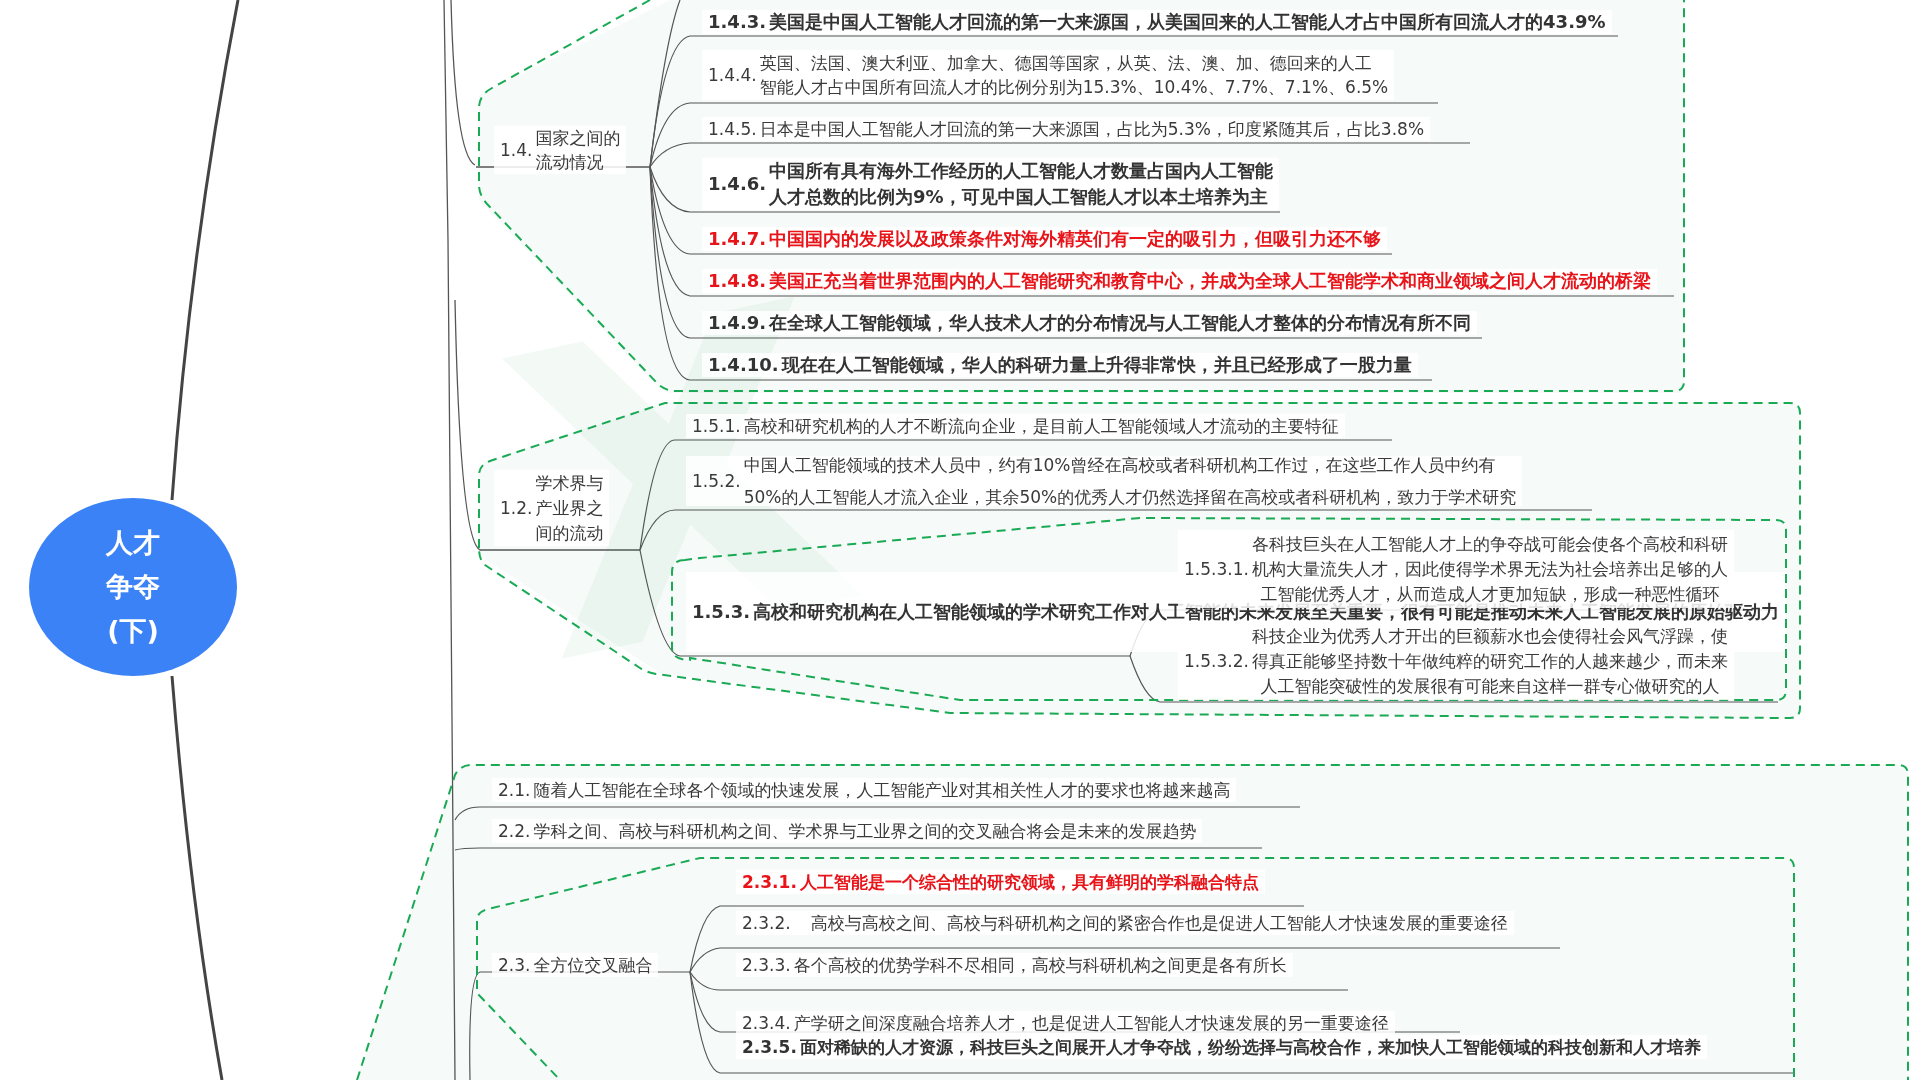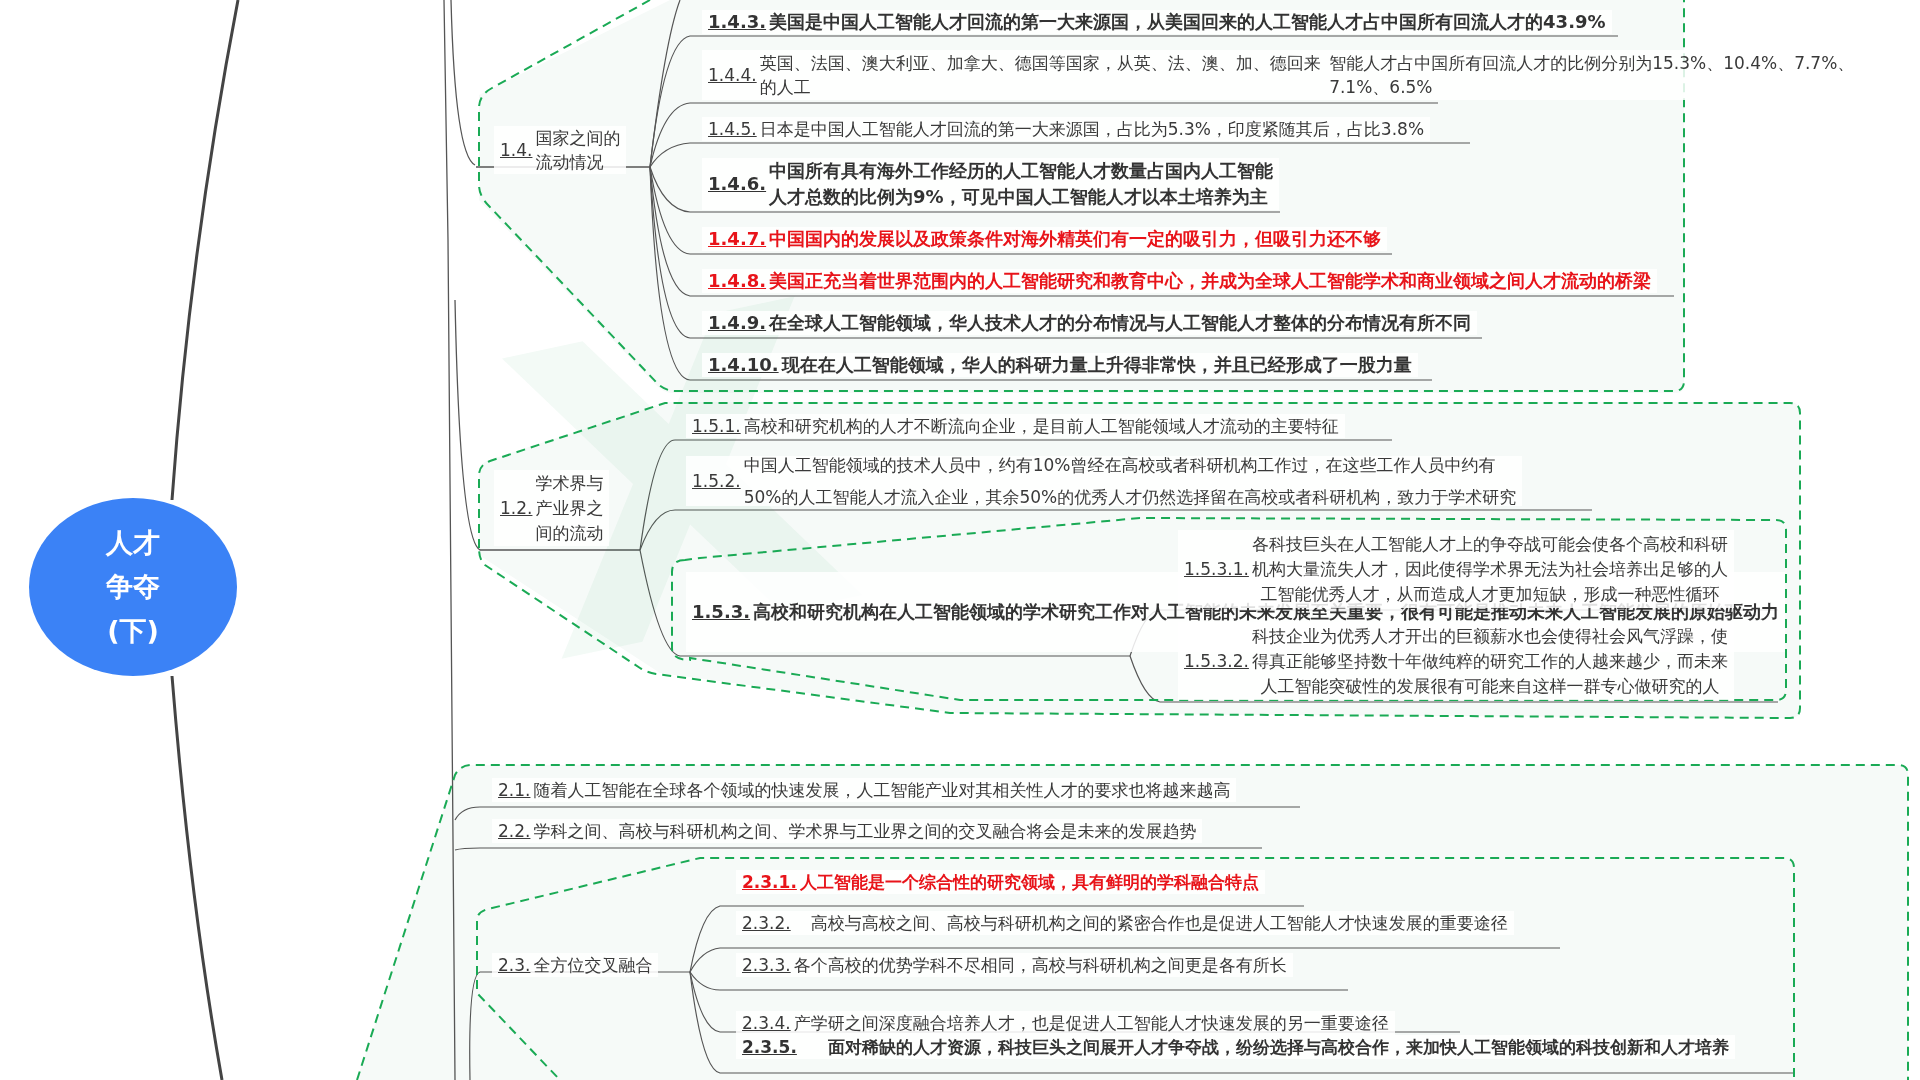--- a/index.html
+++ b/index.html
@@ -1,19 +1,19 @@
 <!DOCTYPE html>
 <html><head>
 <meta charset="utf-8">
 <style>
   html, body { margin:0; padding:0; }
   body { width:1920px; height:1080px; position:relative; overflow:hidden; background:#ffffff; font-family:"DejaVu Sans","Liberation Sans",sans-serif; color:#3a3a3a; }
   svg.lines { position:absolute; left:0; top:0; width:1920px; height:1080px; }
   .node { position:absolute; display:flex; align-items:center; white-space:nowrap; font-size:17px; line-height:24px; background:rgba(255,255,255,0.85); padding:0 6px; }
-  .node .num { margin-right:3px;text-decoration:underline; }
+  .node .num { margin-right:3px; }
   .node.bold { font-weight:bold; color:#333; }
   .node.red { font-weight:bold; color:#e8141a; }
   .node.multi { align-items:center; }
   .node.multi .txt { white-space:normal; }
   .node.right .txt { text-align:right; }
   .root { position:absolute; left:29px; top:498px; width:208px; height:178px; border-radius:50%; background:#3b82f6; color:#fff; font-weight:bold; font-size:27px; line-height:44px; display:flex; flex-direction:column; align-items:center; justify-content:center; text-align:center; }
   .watermark { position:absolute; color:rgba(18,166,74,0.05); font-size:420px; font-weight:bold; left:520px; top:240px; transform:rotate(-12deg); pointer-events:none; }
 </style>
 </head>
 <body>
@@ -95,21 +95,21 @@
   </span>
 </div>
 
 <div class="node bold" style="left:702px;top:10px;font-size:18px;">
   <span class="num">1.4.3.</span>
   <span>美国是中国人工智能人才回流的第一大来源国，从美国回来的人工智能人才占中国所有回流人才的43.9%</span>
 </div>
 
 <div class="node multi" style="left:702px;top:50px;height:50px;">
   <span class="num">1.4.4.</span>
-  <span class="txt" style="display:flex;">
+  <span class="txt" style="display:flex;flex-direction:column;">
     <span>英国、法国、澳大利亚、加拿大、德国等国家，从英、法、澳、加、德回来的人工</span>
     <span>智能人才占中国所有回流人才的比例分别为15.3%、10.4%、7.7%、7.1%、6.5%</span>
   </span>
 </div>
 
 <div class="node" style="left:702px;top:117px;">
   <span class="num">1.4.5.</span>
   <span>日本是中国人工智能人才回流的第一大来源国，占比为5.3%，印度紧随其后，占比3.8%</span>
 </div>
 
@@ -218,16 +218,16 @@
 <div class="node" style="left:736px;top:953px;">
   <span class="num">2.3.3.</span>
   <span>各个高校的优势学科不尽相同，高校与科研机构之间更是各有所长</span>
 </div>
 
 <div class="node" style="left:736px;top:994px;margin-top:17px;">
   <span class="num">2.3.4.</span>
   <span>产学研之间深度融合培养人才，也是促进人工智能人才快速发展的另一重要途径</span>
 </div>
 
-<div class="node bold" style="left:736px;top:1035px;gap:28px;">
+<div class="node bold" style="left:736px;top:1035px;">
   <span class="num">2.3.5.</span>
   <span>面对稀缺的人才资源，科技巨头之间展开人才争夺战，纷纷选择与高校合作，来加快人工智能领域的科技创新和人才培养</span>
 </div>
 
 </body></html>

